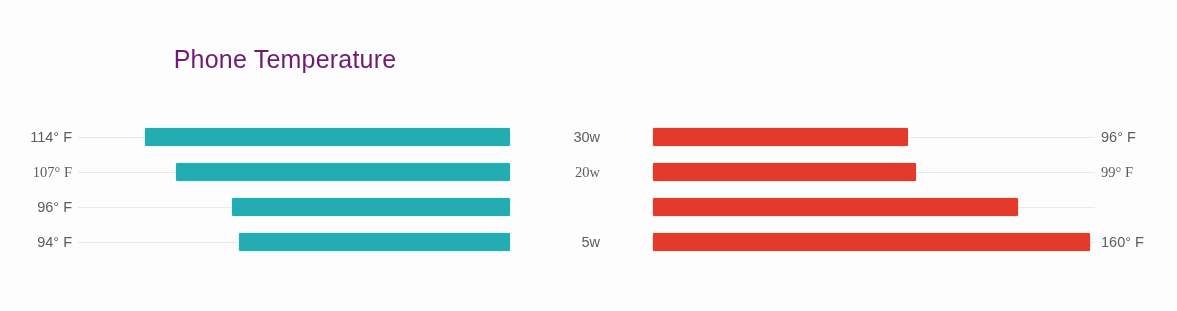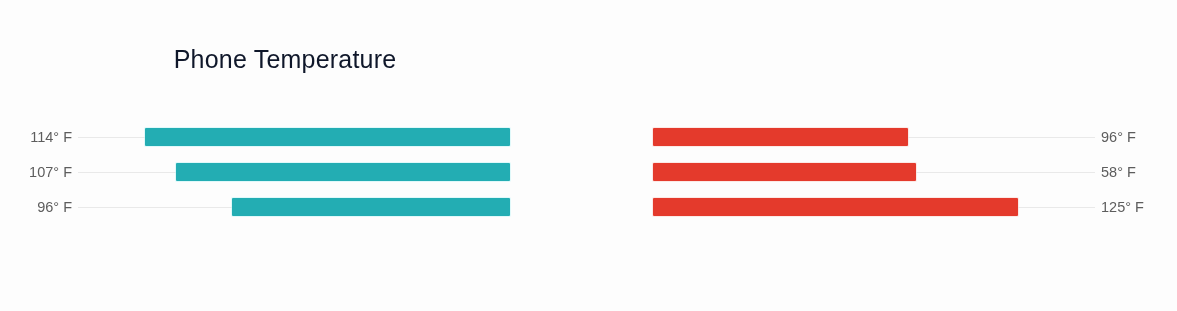--- a/index.html
+++ b/index.html
@@ -21,21 +21,21 @@
     top: 0;
     width: 1177px;
     height: 311px;
   }
 
   
   .title {
     position: absolute;
     font-size: 25px;
     font-weight: 400;
-    color: #0f172a;
+    color: #701a75;
     letter-spacing: 0.2px;
     white-space: nowrap;
     text-align: center;
   }
   #title-phone {
     left: 60px;
     top: 45px;
     width: 450px;
   }
   #title-block {
@@ -112,42 +112,54 @@
 <div class="chart-area">
 
   <div class="title" id="title-phone">Phone Temperature</div>
 
 
   <div class="row" style="top:122px;">
     <div class="axis-label label-left">114° F</div>
     <div class="leader leader-left" style="width:67px;"></div>
     <div class="bar bar-teal" style="left:145px; width:365px;"></div>
 
+    <div class="axis-label label-mid">30w</div>
 
     <div class="bar bar-red" style="left:653px; width:255px;"></div>
     <div class="leader leader-right" style="left:908px; width:187px;"></div>
     <div class="axis-label label-right">96° F</div>
   </div>
 
-  <div class="row" style="top:157px;">
+  <div class="row" style="top:157px;font-family:Liberation Serif, serif;">
     <div class="axis-label label-left">107° F</div>
     <div class="leader leader-left" style="width:98px;"></div>
     <div class="bar bar-teal" style="left:176px; width:334px;"></div>
 
+    <div class="axis-label label-mid">20w</div>
 
     <div class="bar bar-red" style="left:653px; width:263px;"></div>
     <div class="leader leader-right" style="left:916px; width:179px;"></div>
-    <div class="axis-label label-right">58° F</div>
+    <div class="axis-label label-right">99° F</div>
   </div>
 
   <div class="row" style="top:192px;">
     <div class="axis-label label-left">96° F</div>
     <div class="leader leader-left" style="width:154px;"></div>
     <div class="bar bar-teal" style="left:232px; width:278px;"></div>
 
 
     <div class="bar bar-red" style="left:653px; width:365px;"></div>
     <div class="leader leader-right" style="left:1018px; width:77px;"></div>
-    <div class="axis-label label-right">125° F</div>
   </div>
 
+  <div class="row" style="top:227px;">
+    <div class="axis-label label-left">94° F</div>
+    <div class="leader leader-left" style="width:161px;"></div>
+    <div class="bar bar-teal" style="left:239px; width:271px;"></div>
+
+    <div class="axis-label label-mid">5w</div>
+
+    <div class="bar bar-red" style="left:653px; width:437px;"></div>
+    <div class="leader leader-right" style="left:1090px; width:5px;"></div>
+    <div class="axis-label label-right">160° F</div>
+  </div>
 
 </div>
 
 </body></html>

